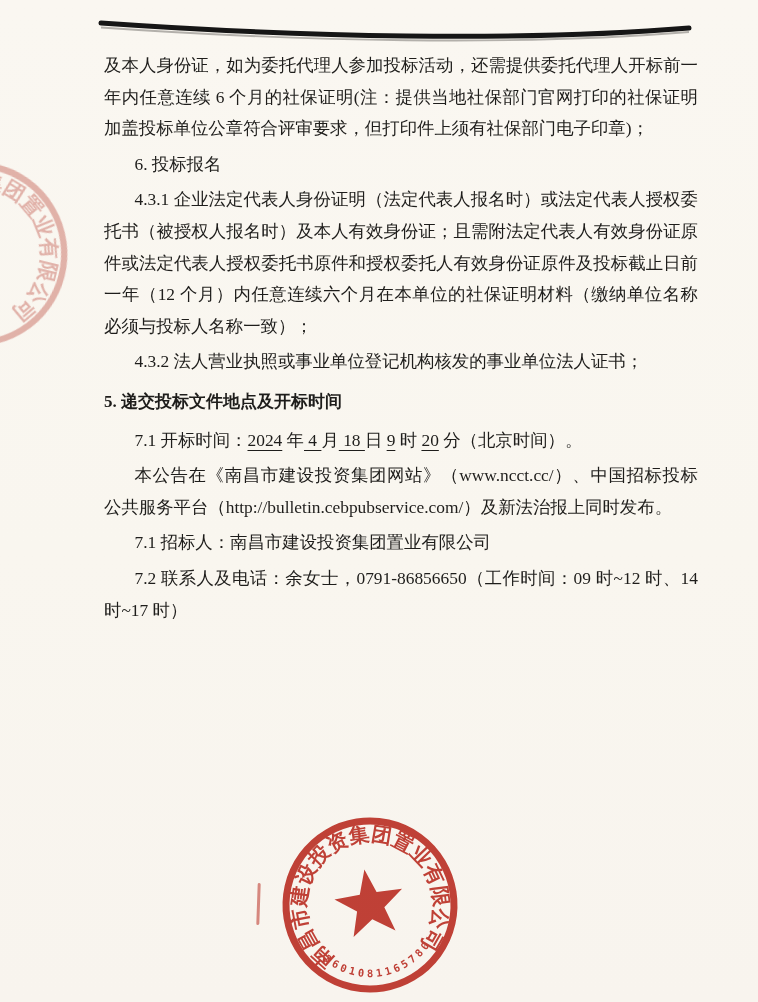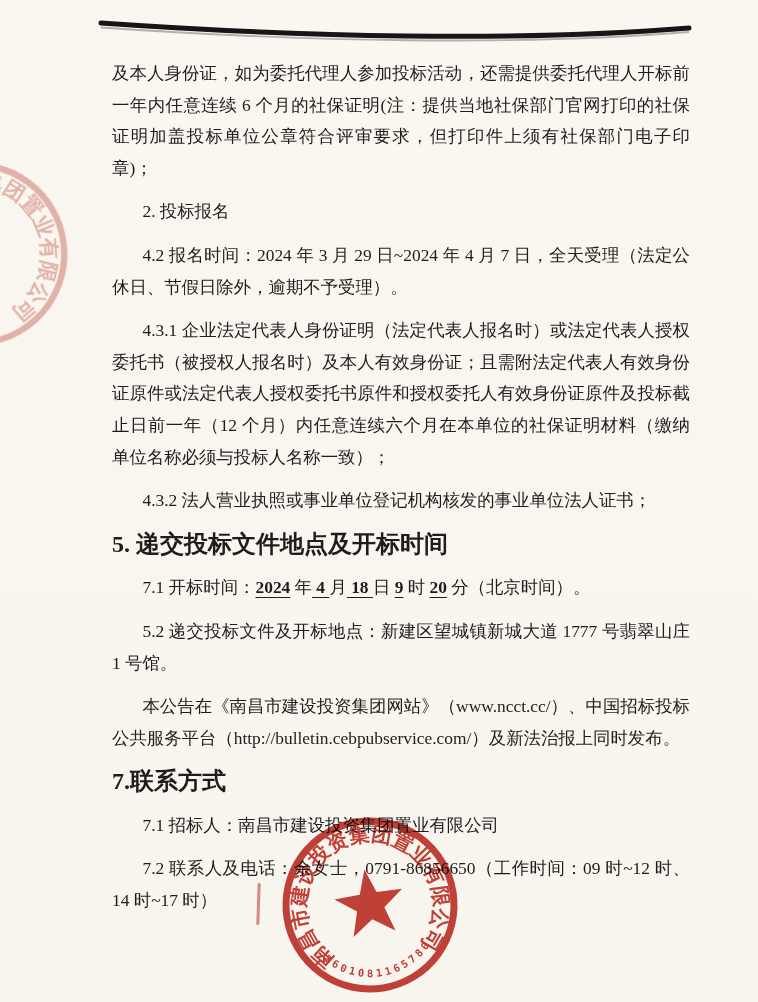--- a/index.html
+++ b/index.html
@@ -20,30 +20,30 @@
   .top-curve{position:absolute;left:0;top:0;pointer-events:none;}
   
   .doc-body{
     position:absolute;
     left:100px;top:46px;width:602px;
     color:#1e1d1b;
     font-size:17.4px;
     line-height:31.6px;
     text-align:justify;
   }
-  .doc-body p{margin:12px;}
+  .doc-body p{margin:4px;}
   p.indent{text-indent:1.75em;}
   p.sec-heading{
     font-weight:bold;
-    font-size:24px;
+    font-size:17px;
     margin-top:8px;
     margin-bottom:7px;
     text-align:left;
   }
-  .useg{text-decoration:underline;text-underline-offset:4px;font-weight:bold;}
+  .useg{text-decoration:underline;text-underline-offset:4px;}
   
   .seal{position:absolute;pointer-events:none;mix-blend-mode:multiply;}
   .main-seal{left:270px;top:805px;width:200px;height:200px;opacity:.9;transform:rotate(-9deg);}
   .partial-seal{left:-130px;top:149px;width:210px;height:210px;opacity:.42;transform:rotate(14deg);filter:blur(.6px);}
   .seal-ring{fill:none;stroke:#bf2e24;}
   .main-seal .seal-ring{stroke-width:7;}
   .partial-seal .seal-ring{stroke-width:6;stroke:#c4544a;}
   .seal-star{fill:#bf2e24;}
   .seal-text{fill:#bf2e24;font-family:"Liberation Serif","DejaVu Serif",serif;font-weight:bold;}
   .main-seal .seal-text{font-size:20.5px;}
@@ -69,32 +69,29 @@
   <svg class="seal partial-seal" viewBox="0 0 200 200" aria-hidden="true">
     <circle class="seal-ring" cx="100" cy="100" r="85"></circle>
     <path id="pSealTop" d="M 54.7 145.3 A 64 64 0 1 1 145.3 145.3" fill="none"></path>
     <text class="seal-text">
       <textPath href="#pSealTop" startOffset="50%" text-anchor="middle">南昌市建设投资集团置业有限公司</textPath>
     </text>
   </svg>
 
   <div class="doc-body">
     <p class="flush">及本人身份证，如为委托代理人参加投标活动，还需提供委托代理人开标前一年内任意连续 6 个月的社保证明(注：提供当地社保部门官网打印的社保证明加盖投标单位公章符合评审要求，但打印件上须有社保部门电子印章)；</p>
-    <p class="indent">2. 投标报名</p>
-    <p class="indent">4.2 报名时间：2024 年 3 月 29 日~2024 年 4 月 7 日，全天受理（法定公休日、节假日除外，逾期不予受理）。</p>
+    <p class="indent">6. 投标报名</p>
     <p class="indent">4.3.1 企业法定代表人身份证明（法定代表人报名时）或法定代表人授权委托书（被授权人报名时）及本人有效身份证；且需附法定代表人有效身份证原件或法定代表人授权委托书原件和授权委托人有效身份证原件及投标截止日前一年（12 个月）内任意连续六个月在本单位的社保证明材料（缴纳单位名称必须与投标人名称一致）；</p>
     <p class="indent">4.3.2 法人营业执照或事业单位登记机构核发的事业单位法人证书；</p>
 
     <p class="sec-heading">5. 递交投标文件地点及开标时间</p>
     <p class="indent"><span>7.1 开标时间：</span><span class="useg">2024</span><span> 年</span><span class="useg"> 4 </span><span>月</span><span class="useg"> 18  </span><span>日 </span><span class="useg">9</span><span> 时 </span><span class="useg">20</span><span> 分（北京时间）。</span></p>
-    <p class="indent">5.2 递交投标文件及开标地点：新建区望城镇新城大道 1777 号翡翠山庄 1 号馆。</p>
 
     <p class="indent">本公告在《南昌市建设投资集团网站》（www.ncct.cc/）、中国招标投标公共服务平台（http://bulletin.cebpubservice.com/）及新法治报上同时发布。</p>
 
-    <p class="sec-heading">7.联系方式</p>
     <p class="indent">7.1 招标人：南昌市建设投资集团置业有限公司</p>
     <p class="indent">7.2 联系人及电话：余女士，0791-86856650（工作时间：09 时~12 时、14 时~17 时）</p>
   </div>
 
   <div class="red-mark"></div>
 
   <svg class="seal main-seal" viewBox="0 0 200 200" aria-hidden="true">
     <circle class="seal-ring" cx="100" cy="100" r="84"></circle>
     <path id="mSealTop" d="M 54.7 145.3 A 64 64 0 1 1 145.3 145.3" fill="none"></path>
     <path id="mSealBottom" d="M 37.6 136 A 72 72 0 0 0 162.4 136" fill="none"></path>

